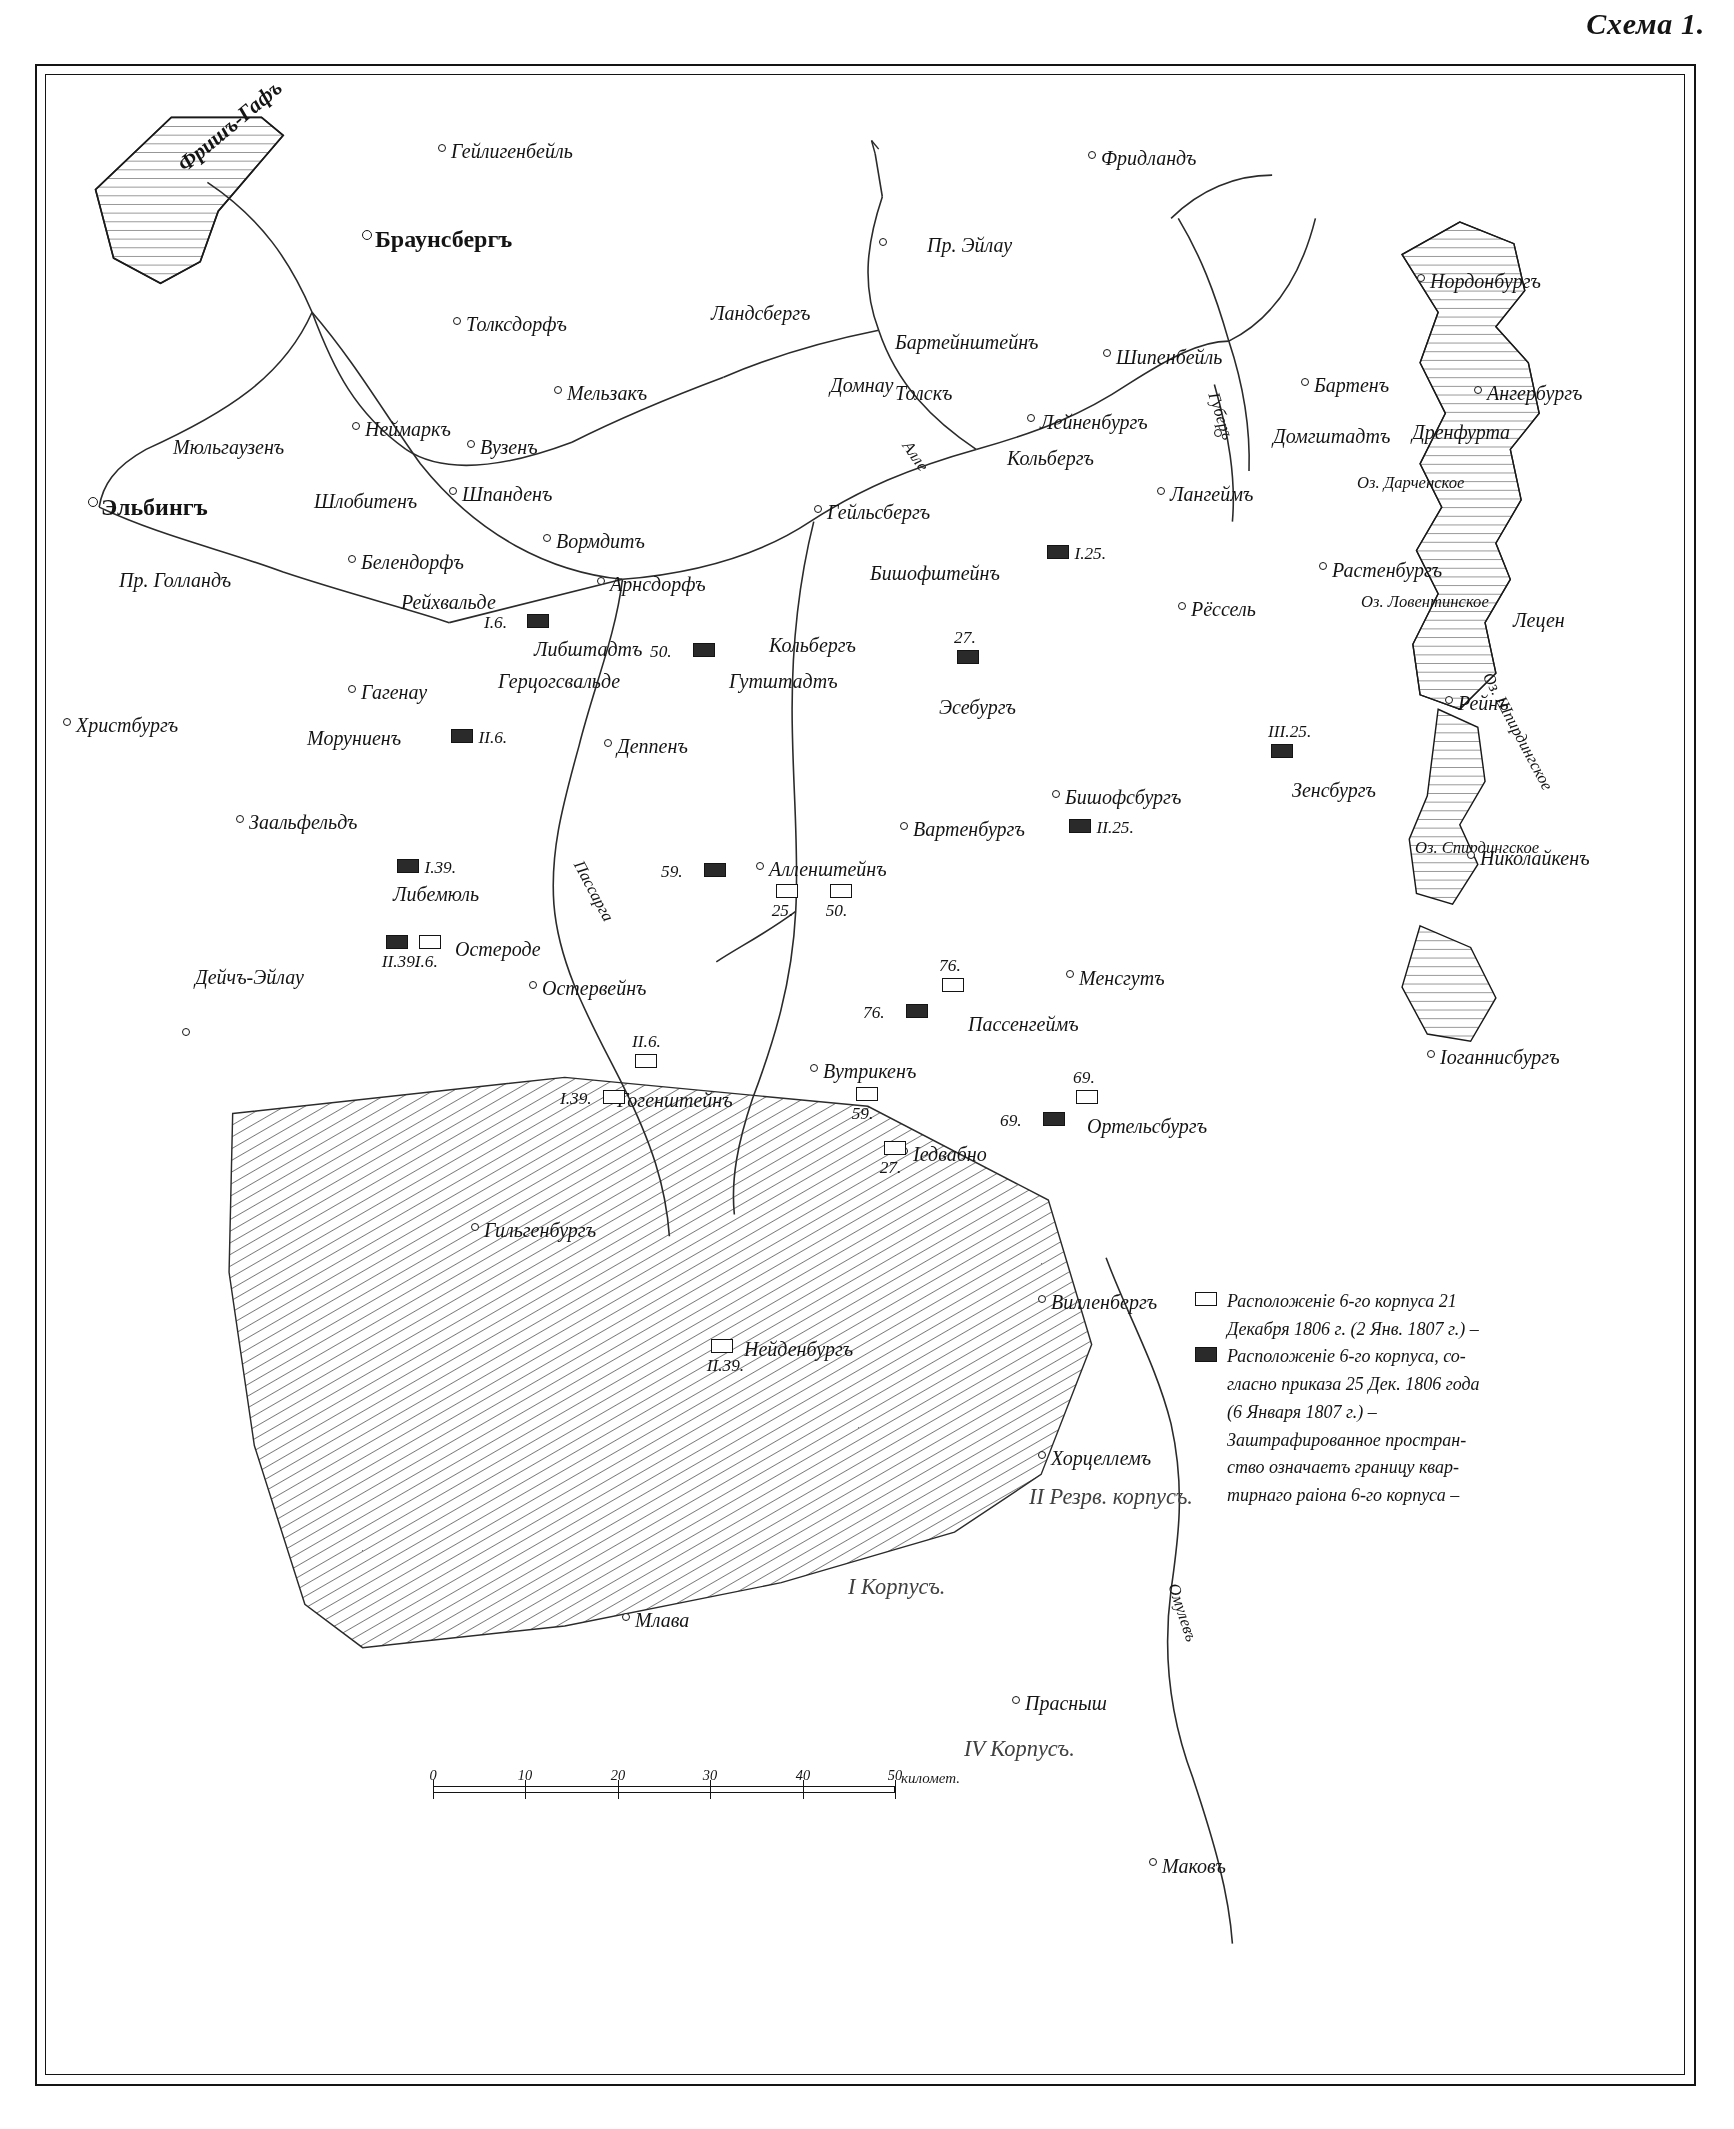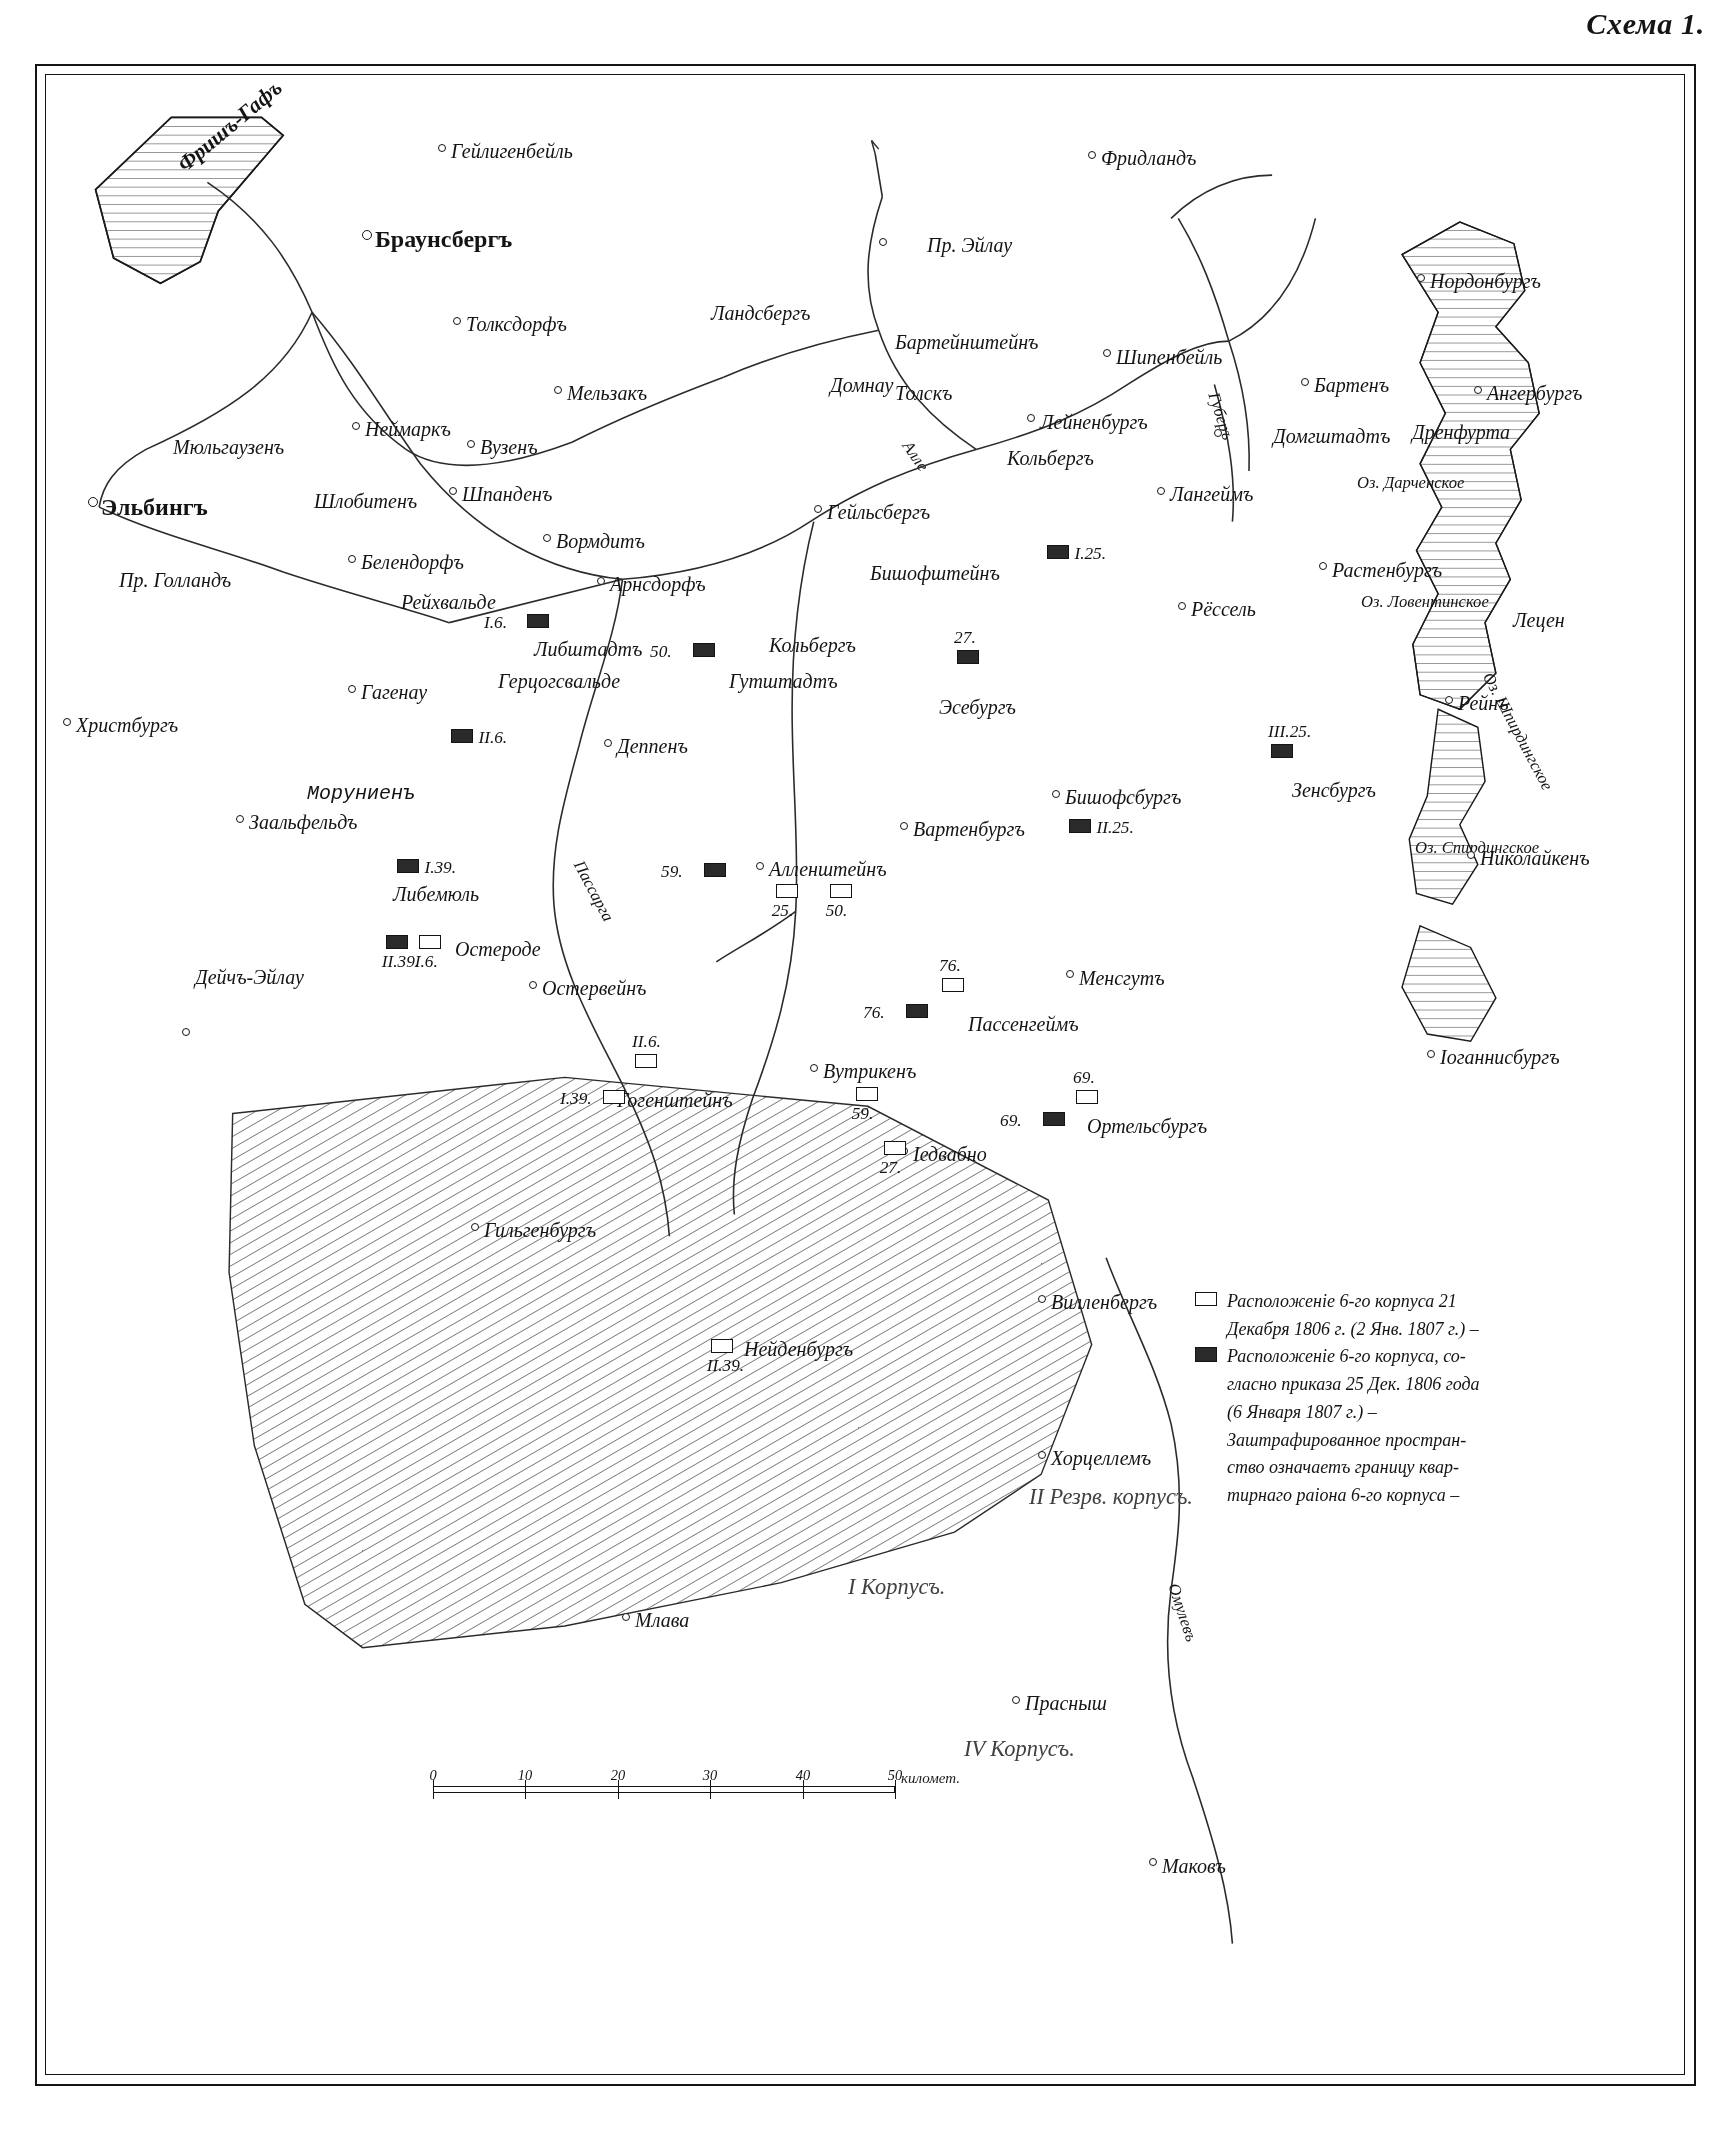--- a/index.html
+++ b/index.html
@@ -368,21 +368,21 @@
       <div class="place med" style="left: 769px; top: 635px;">Кольбергъ</div>
       <div class="place med" style="left: 729px; top: 671px;">Гутштадтъ</div>
       <div class="place med" style="left: 498px; top: 671px;">Герцогсвальде</div>
       <div class="place med" style="left: 939px; top: 697px;">Эсебургъ</div>
       <div class="city-dot" style="left: 1445px; top: 696px;"></div>
       <div class="place med" style="left: 1458px; top: 693px;">Рейнъ</div>
       <div class="city-dot" style="left: 348px; top: 685px;"></div>
       <div class="place med" style="left: 361px; top: 682px;">Гагенау</div>
       <div class="city-dot" style="left: 63px; top: 718px;"></div>
       <div class="place med" style="left: 76px; top: 715px;">Христбургъ</div>
-      <div class="place med" style="left: 307px; top: 784px; font-family: Liberation Mono, monospace;">Моруниенъ</div>
+      <div class="place med" style="left: 307px; top: 728px;">Моруниенъ</div>
       <div class="city-dot" style="left: 604px; top: 739px;"></div>
       <div class="place med" style="left: 617px; top: 736px;">Деппенъ</div>
       <div class="place med" style="left: 1292px; top: 780px;">Зенсбургъ</div>
       <div class="city-dot" style="left: 236px; top: 815px;"></div>
       <div class="place med" style="left: 249px; top: 812px;">Заальфельдъ</div>
       <div class="city-dot" style="left: 1052px; top: 790px;"></div>
       <div class="place med" style="left: 1065px; top: 787px;">Бишофсбургъ</div>
       <div class="city-dot" style="left: 900px; top: 822px;"></div>
       <div class="place med" style="left: 913px; top: 819px;">Вартенбургъ</div>
       <div class="city-dot" style="left: 1467px; top: 851px;"></div>

